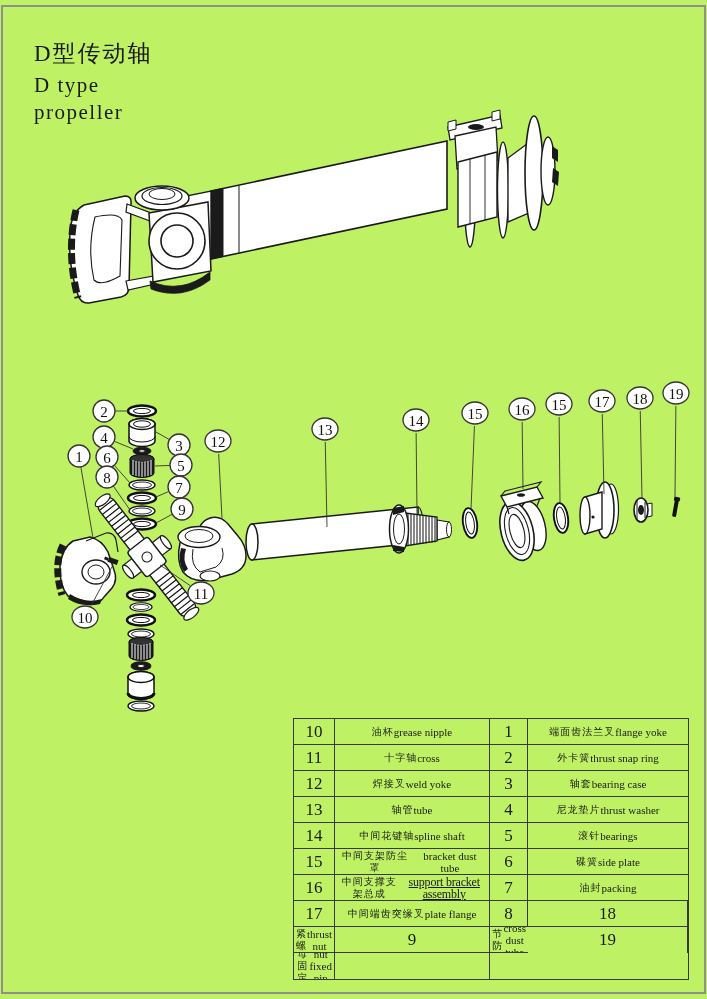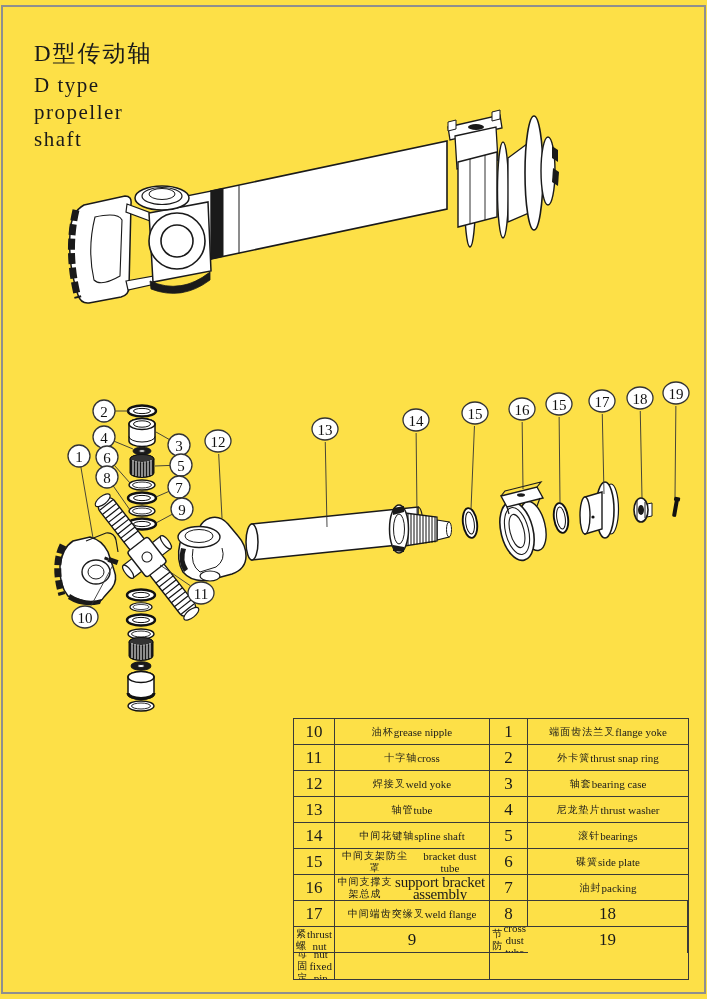--- a/index.html
+++ b/index.html
@@ -1,48 +1,47 @@
 <!DOCTYPE html>
 <html><head>
 <meta charset="utf-8">
 <style>
   html,body{margin:0;padding:0;background:#fff;}
-  .page{position:relative;width:707px;height:999px;background:#fde047;overflow:hidden;
+  .page{position:relative;width:707px;height:999px;background:#bef264;overflow:hidden;
         font-family:"Liberation Serif","DejaVu Serif",serif;color:#1a1a1a;}
   .frame{position:absolute;left:1px;top:5px;right:1px;bottom:5px;
          border:2px solid #8f8f8f;pointer-events:none;}
   .title-block{position:absolute;left:34px;top:40px;line-height:27px;}
   .title-cn{font-size:23px;letter-spacing:2px;margin-bottom:5px;}
   .title-en{font-size:21px;letter-spacing:1.5px;}
   #diagram{position:absolute;left:0;top:0;}
   
   .parts-table{position:absolute;left:293px;top:718px;width:394px;
                display:grid;grid-template-columns:41px 155px 38px 160px;
                grid-auto-rows:26px;border:1px solid #3a3a3a;box-sizing:content-box;}
   .cell{border-right:1px solid #3a3a3a;border-bottom:1px solid #3a3a3a;
         display:flex;align-items:center;justify-content:center;overflow:hidden;}
   .cell.no-r{border-right:none;}
   .cell.no-b{border-bottom:none;}
   .cell.num{font-size:17px;}
   .cell.name{flex-direction:row;line-height:12px;text-align:center;padding:0 2px;}
   .cn{font-size:10px;letter-spacing:1px;}
   .en{font-size:11px;}
-  .en.condensed{font-size:15px;letter-spacing:-0.2px;}
+  .en.condensed{font-size:12px;letter-spacing:-0.2px;text-decoration:underline;}
 </style>
 </head>
 <body>
 
 <div class="page">
   <div class="frame"></div>
 
   <div class="title-block">
     <div class="title-cn">D型传动轴</div>
     <div class="title-en">D type</div>
     <div class="title-en">propeller</div>
-    <div class="title-en">shaft</div>
   </div>
 
   <svg id="diagram" width="707" height="999" viewBox="0 0 707 999">
     <defs>
       <g id="ring-thick">
         <ellipse rx="14" ry="5.5" fill="#fff" stroke="#111" stroke-width="2.4"></ellipse>
         <ellipse rx="8.5" ry="2.6" fill="#fff" stroke="#111" stroke-width="1"></ellipse>
       </g>
       <g id="ring-thin">
         <ellipse rx="13" ry="5" fill="#fff" stroke="#111" stroke-width="1.3"></ellipse>
@@ -389,21 +388,21 @@
         <span class="en condensed">support bracket assembly</span>
       </div>
       <div class="cell num">7</div>
       <div class="cell name no-r">
         <span class="cn">油封</span>
         <span class="en">packing</span>
       </div>
       <div class="cell num">17</div>
       <div class="cell name">
         <span class="cn">中间端齿突缘叉</span>
-        <span class="en">weld flange</span>
+        <span class="en">plate flange</span>
       </div>
       <div class="cell num">8</div>
       <div class="cell num">18</div>
       <div class="cell name">
         <span class="cn">锁紧螺母</span>
         <span class="en">thrust nut</span>
       </div>
       <div class="cell num">9</div>
       <div class="cell name no-r">
         <span class="cn">万向节防尘罩</span>

